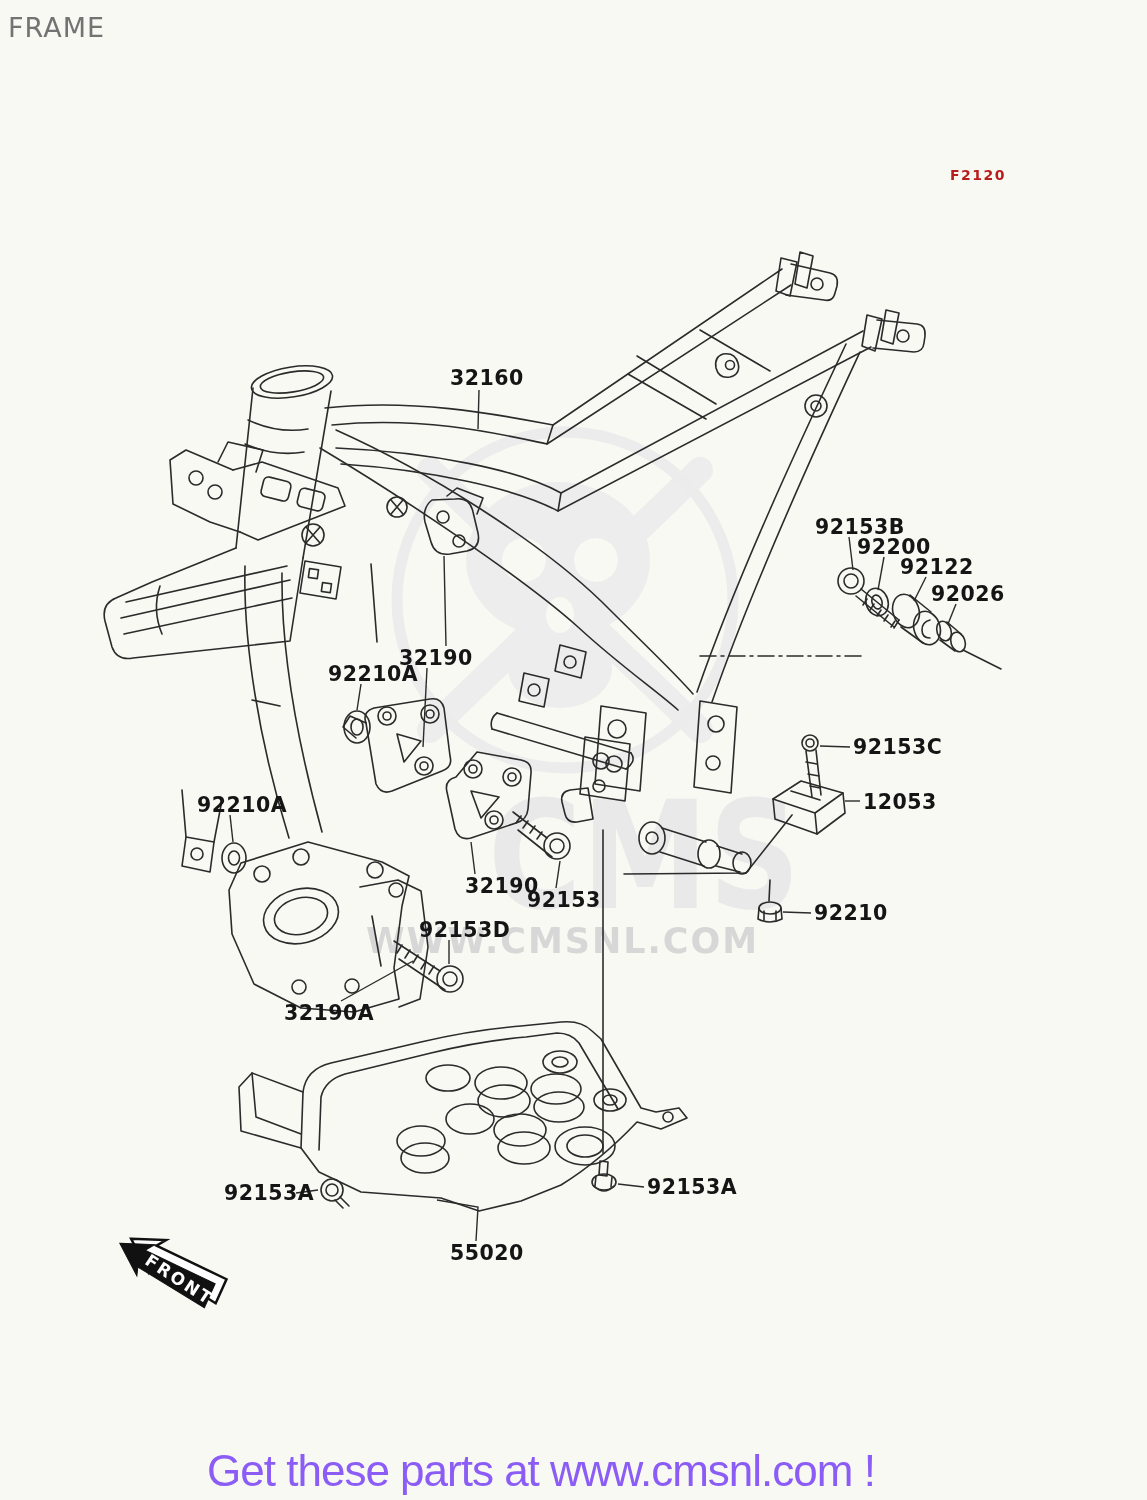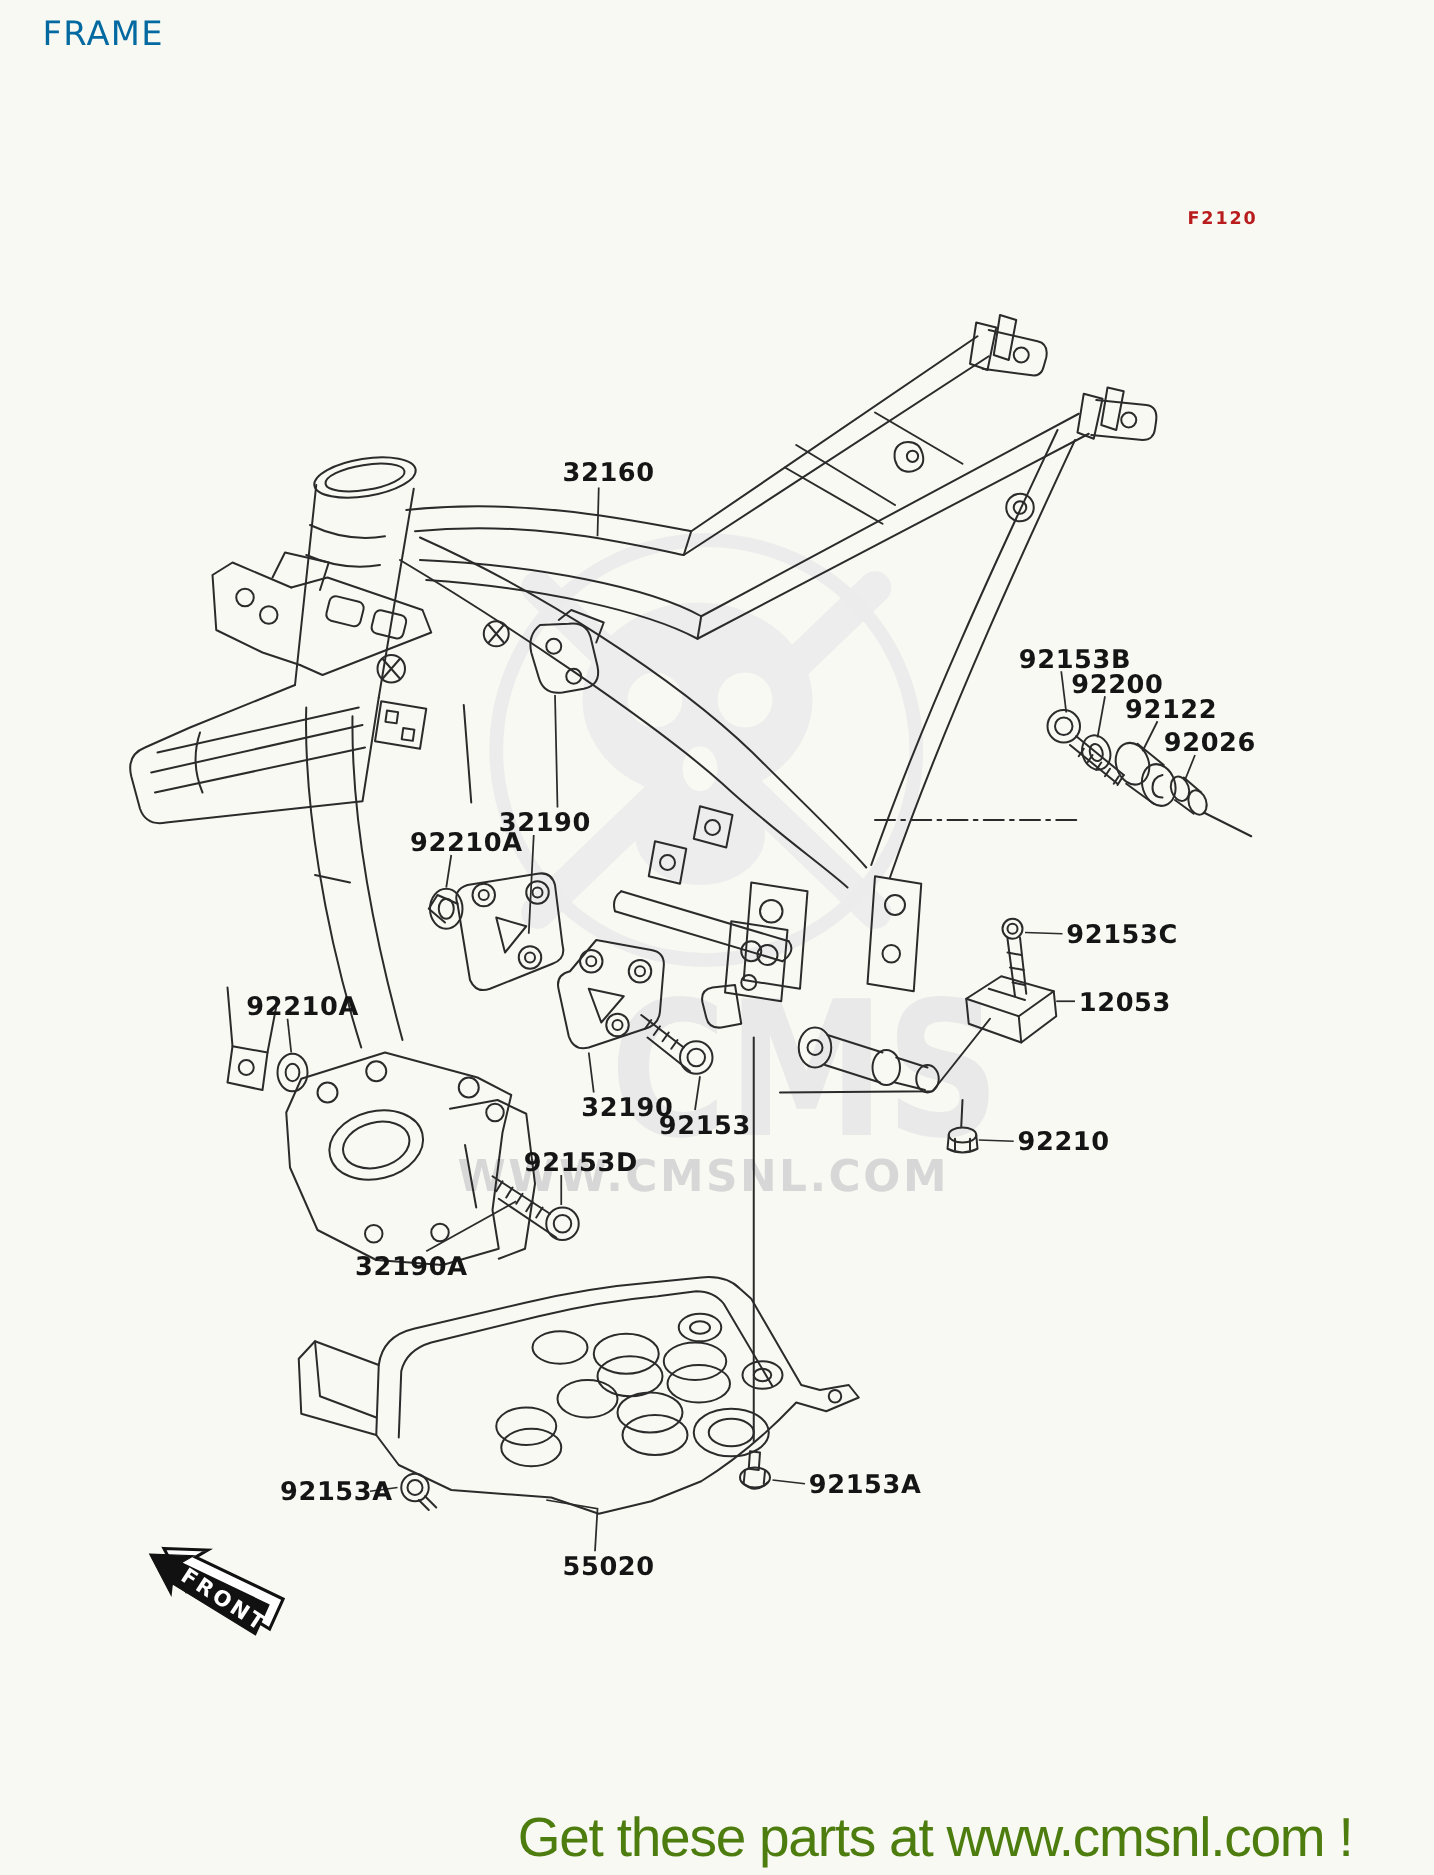--- a/index.html
+++ b/index.html
@@ -3,35 +3,35 @@
 <meta charset="utf-8">
 <style>
   html,body { margin:0; padding:0; }
   body { background:#ffffff; }
   #stage {
     position:relative; width:1147px; height:1500px;
     background:#f7f9f2; overflow:hidden;
     font-family:"DejaVu Sans", sans-serif;
   }
   #page-title {
-    position:absolute; left:34px; top:12px;
+    position:absolute; left:8px; top:12px;
     font: 27px "DejaVu Sans", sans-serif;
-    color:#0369a1; letter-spacing:1px;
+    color:#737373; letter-spacing:1px;
   }
   #figure-code {
     position:absolute; left:950px; top:167px;
     font: bold 14px "DejaVu Sans", sans-serif;
     color:#b91c1c; letter-spacing:1.5px;
   }
   #footer-cta {
     position:absolute; left:0; top:1446px; width:1082px;
-    text-align:right;
+    text-align:center;
     font: 44px "Liberation Sans", sans-serif;
     letter-spacing:-1px;
-    color:#4d7c0f;
+    color:#8b5cf6;
   }
   svg#diagram-svg { position:absolute; left:0; top:0; }
   
   #art path, #art ellipse, #art circle, #art rect, #art polyline, #art polygon {
     fill:none; stroke:#2b2b2b; stroke-width:1.6;
     stroke-linecap:round; stroke-linejoin:round;
   }
   .leader { fill:none; stroke:#2b2b2b; stroke-width:1.4px; }
   .part-label {
     font: bold 20.5px "DejaVu Sans", sans-serif;

